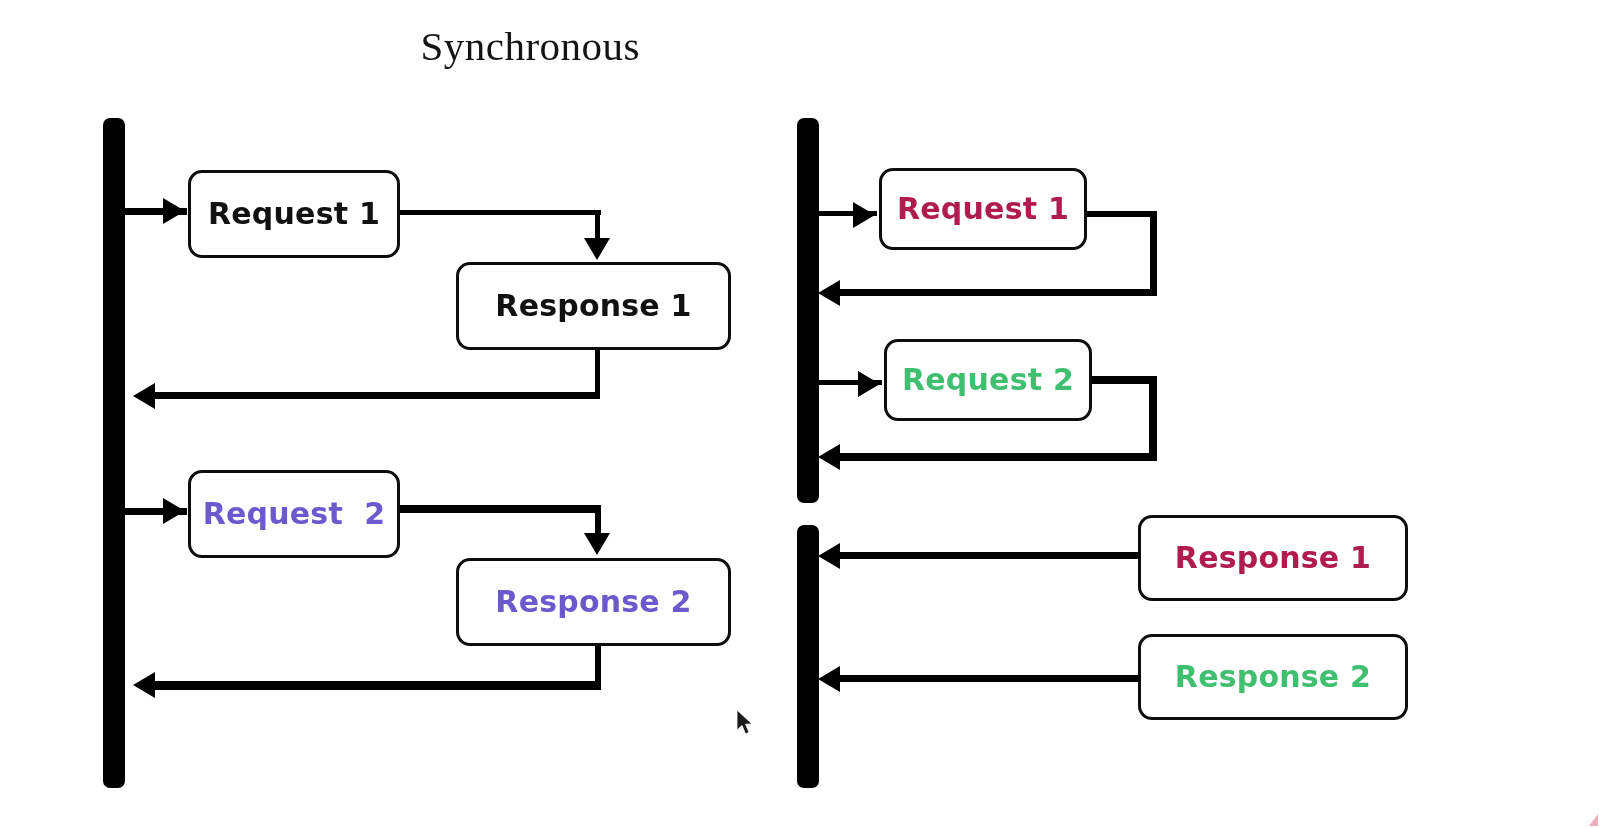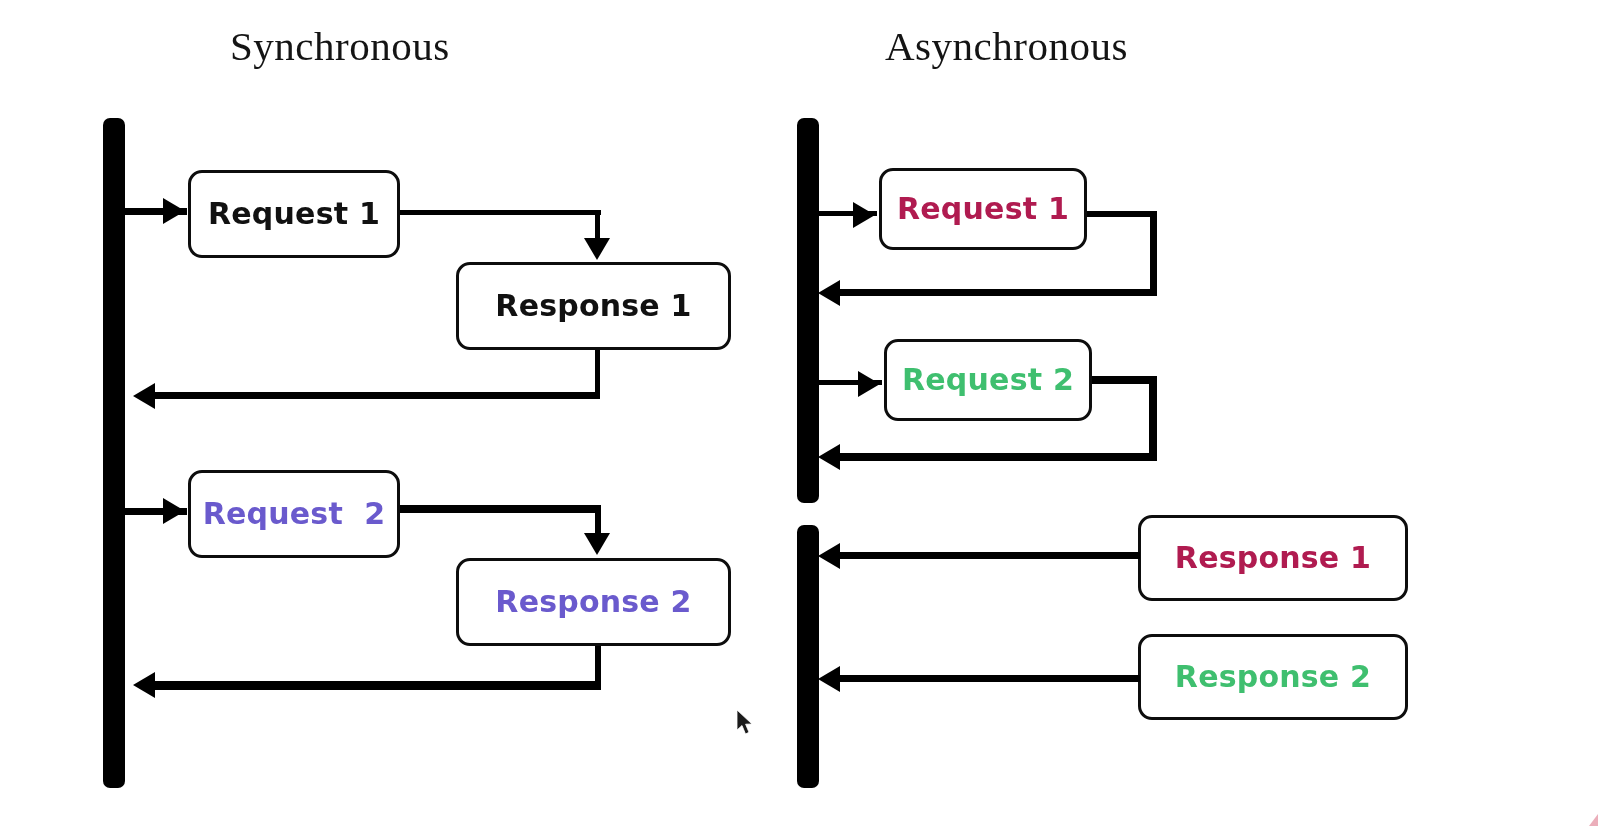--- a/index.html
+++ b/index.html
@@ -18,21 +18,21 @@
     overflow: hidden;
   }
   .col-title {
     position: absolute;
     font-family: "Liberation Serif", serif;
     font-size: 41px;
     font-weight: 400;
     color: #141414;
     letter-spacing: 0.5px;
     white-space: nowrap;
-    text-align: left;
+    text-align: right;
   }
   #title-sync  { left: 230px;  top: 22px; width: 410px; }
   #title-async { left: 885px;  top: 22px; width: 410px; }
 
   .lifeline {
     position: absolute;
     background: #000000;
     border-radius: 7px;
   }
 
@@ -95,21 +95,20 @@
     opacity: 0.85;
   }
 </style>
 </head>
 <body>
 
 <div id="canvas">
 
   <div class="col-title" id="title-sync">Synchronous</div>
 
-  <div class="col-title" id="title-async">Asynchronous</div>
 
   <div>
 
     <div class="lifeline" style="left:103px; top:118px; width:22px; height:670px;"></div>
 
     <div class="hline" style="left:125px; top:208px; width:62px; height:7px;"></div>
     <div class="arrow-right" style="left:163px; top:198px;"></div>
 
     <div class="node-box" style="left:188px; top:170px; width:212px; height:88px;">
       <span class="node-label" style="color:#111111;">Request 1</span>

